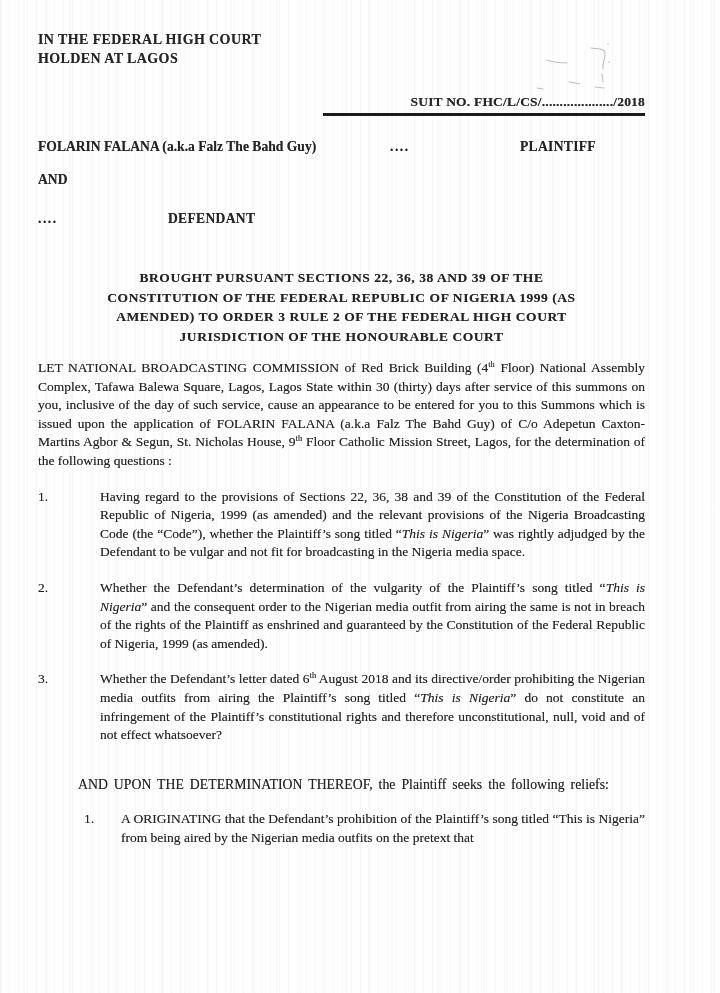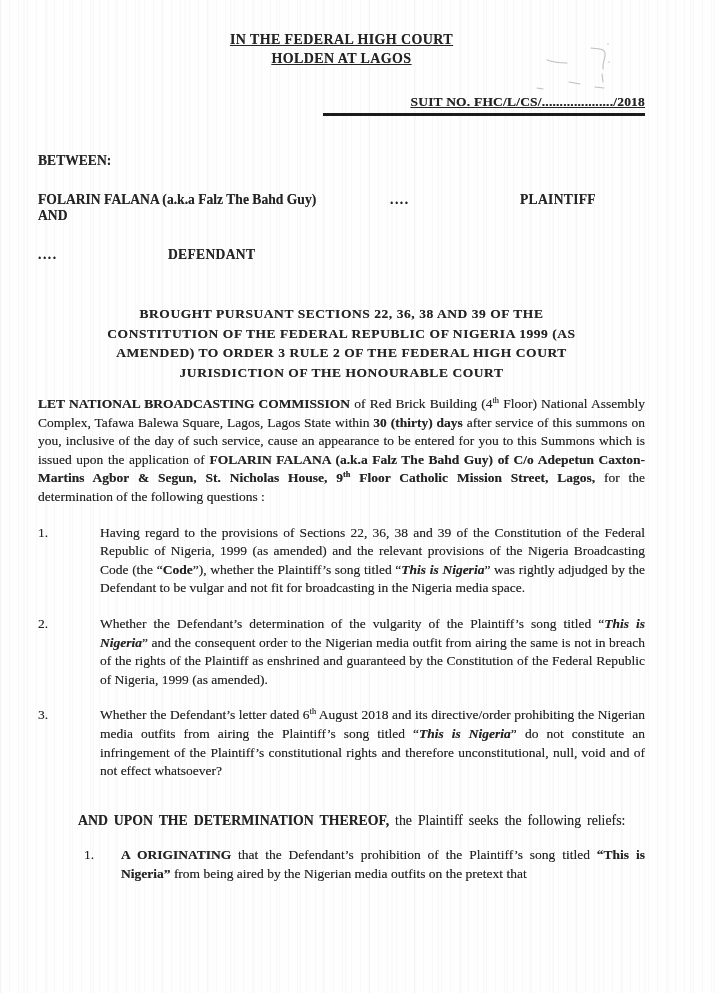--- a/index.html
+++ b/index.html
@@ -11,56 +11,56 @@
     padding: 30px 75px 0 38px;
     overflow: hidden;
     font-family: "Liberation Serif", serif;
     color: #242424;
     background-color: #fefefe;
     background-image:
       repeating-linear-gradient(90deg, rgba(190,196,206,0.10) 0px, rgba(190,196,206,0.10) 1px, transparent 1px, transparent 9px),
       repeating-linear-gradient(90deg, rgba(198,200,210,0.07) 0px, rgba(198,200,210,0.07) 2px, transparent 2px, transparent 23px);
     text-shadow: 0 0 0.6px rgba(40,40,40,0.5);
   }
-  .header { text-align: center; font-weight: bold; font-size: 14px; line-height: 19px; letter-spacing: 0.4px; text-decoration: underline; }
+  .header { text-align: left; font-weight: bold; font-size: 14px; line-height: 19px; letter-spacing: 0.4px; }
   .handwriting { position: absolute; left: 533px; top: 38px; opacity: 0.55; }
-  .suit-wrap { margin-top: 26px; text-decoration: underline; }
+  .suit-wrap { margin-top: 26px; }
   .suit-line {
     margin-left: auto;
     width: 322px;
     text-align: right;
     font-weight: bold;
     font-size: 13.5px;
     letter-spacing: 0.2px;
     border-bottom: 3px solid #1b1b1b;
     padding-bottom: 3px;
   }
   .between { margin-top: 37px; font-weight: bold; font-size: 13.6px; }
   .party-row { display: flex; margin-top: 23px; font-weight: bold; font-size: 13.6px; }
   .party-name { width: 352px; }
   .party-dots { width: 130px; letter-spacing: 1.5px; }
   .party-role { letter-spacing: 0.3px; }
-  .and-label { font-weight: bold; font-size: 13.6px; }
+  .and-label { margin-top: 17px; font-weight: bold; font-size: 13.6px; }
   .title-block {
     margin-top: 41px;
     text-align: center;
     font-weight: bold;
     font-size: 13.5px;
     line-height: 19.5px;
     letter-spacing: 0.55px;
   }
   .intro { margin: 13px 0 0 0; font-size: 13.5px; line-height: 18.6px; text-align: justify; }
   .question { display: flex; margin-top: 17px; font-size: 13.5px; line-height: 18.6px; }
   .q-num { flex: 0 0 62px; }
   .q-text { flex: 1; text-align: justify; }
   .reliefs-intro { margin: 30px 0 0 40px; font-size: 13.8px; line-height: 19px; text-align: justify; word-spacing: 2.5px; }
   .relief { display: flex; margin: 15px 0 0 46px; font-size: 13.5px; line-height: 19.5px; }
   .r-num { flex: 0 0 37px; }
   .r-text { flex: 1; text-align: justify; }
-  .b { font-weight: bold; }
+  .b { font-weight: normal; }
   .i { font-style: italic; }
   sup { font-size: 0.62em; line-height: 0; vertical-align: super; }
 </style>
 </head>
 <body>
 
 <div class="page">
 
   <div class="header">
     <div>IN THE FEDERAL HIGH COURT</div>
@@ -77,21 +77,20 @@
       <path d="M4 50 l6 1"></path>
       <circle cx="75" cy="6" r="0.8" fill="#8d8d92" stroke="none"></circle>
       <circle cx="76" cy="24" r="0.8" fill="#8d8d92" stroke="none"></circle>
     </g>
   </svg>
 
   <div class="suit-wrap">
     <div class="suit-line">SUIT NO. FHC/L/CS/..................../2018</div>
   </div>
 
-  <div class="between">BETWEEN:</div>
 
   <div class="party-row">
     <span class="party-name">FOLARIN FALANA (a.k.a Falz The Bahd Guy)</span>
     <span class="party-dots">....</span>
     <span class="party-role">PLAINTIFF</span>
   </div>
 
   <div class="and-label">AND</div>
 
   <div class="party-row">

